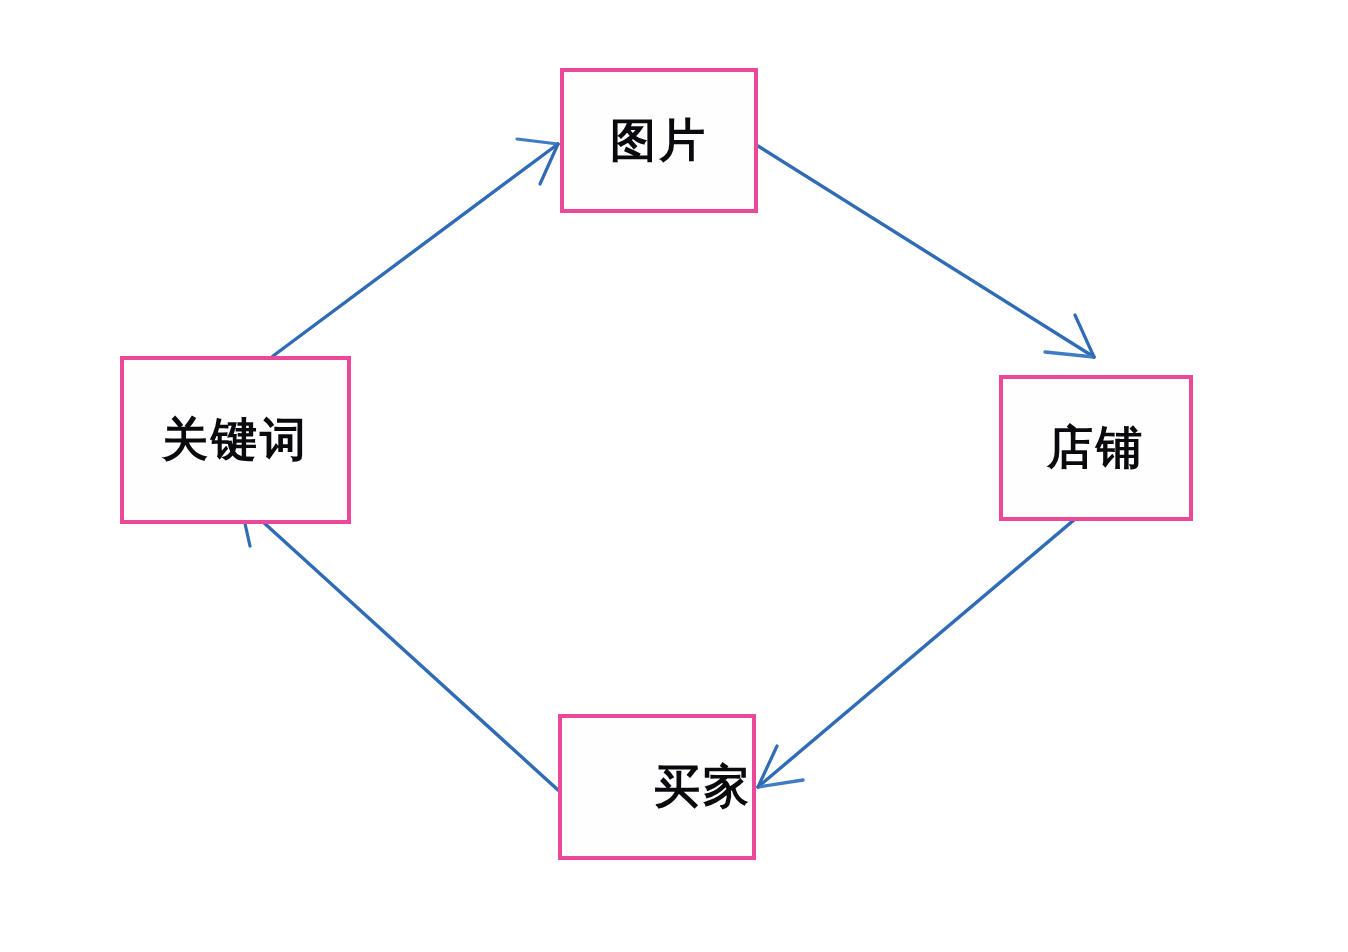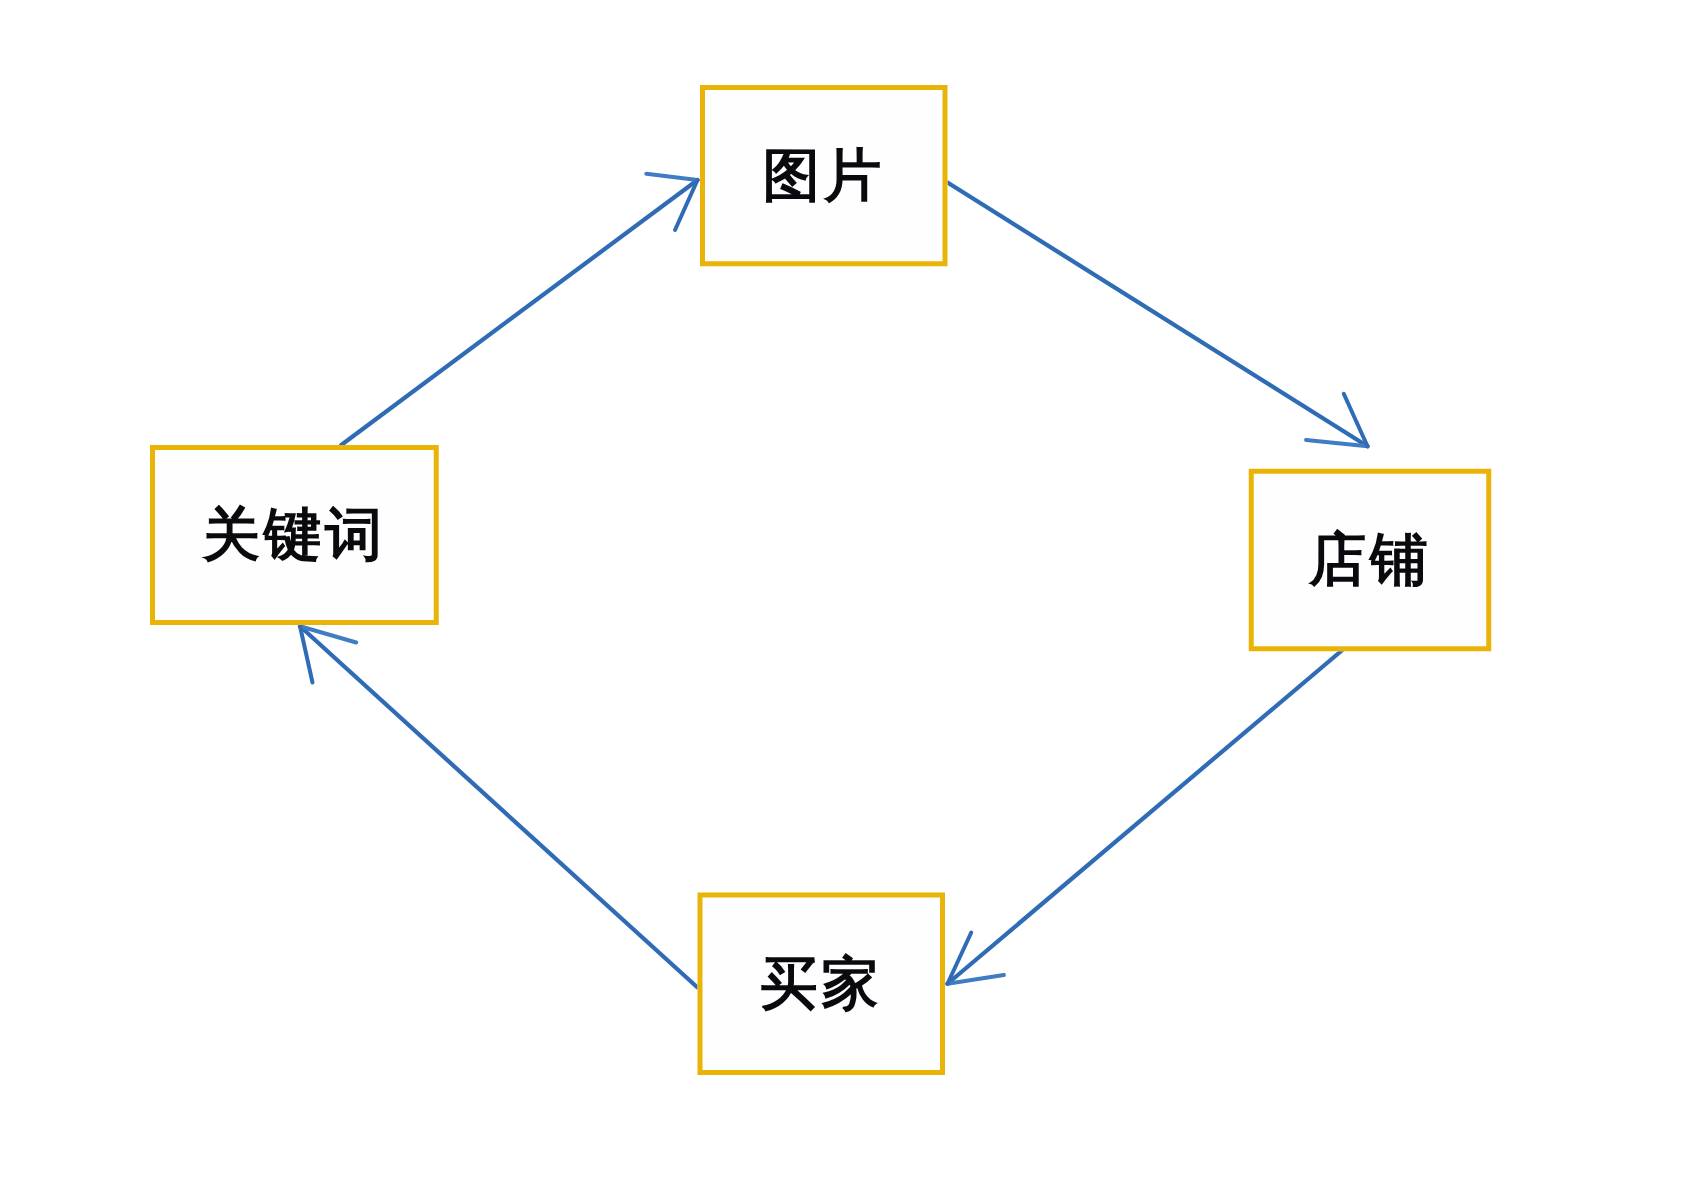--- a/index.html
+++ b/index.html
@@ -21,40 +21,40 @@
     position: absolute;
     left: 0;
     top: 0;
     width: 1348px;
     height: 952px;
   }
   .node {
     position: absolute;
     box-sizing: border-box;
     background: #fefefe;
-    border: 4px solid #eab308;
+    border: 4px solid #ec4899;
     display: flex;
     align-items: center;
     justify-content: center;
     z-index: 3;
   }
   .node-label {
     font-family: "Liberation Serif", "DejaVu Serif", serif;
     font-size: 46px;
     font-weight: 600;
     color: #09090e;
     letter-spacing: 3px;
     line-height: 1;
     white-space: nowrap;
     user-select: none;
   }
   #node-image  { left: 560px; top: 68px;  width: 198px; height: 145px; }
-  #node-keyword{ left: 120px; top: 356px; width: 231px; height: 144px; text-align: right; }
+  #node-keyword{ left: 120px; top: 356px; width: 231px; height: 168px; text-align: right; }
   #node-shop   { left: 999px; top: 375px; width: 194px; height: 146px; }
-  #node-buyer  { left: 558px; top: 714px; width: 198px; height: 146px; }
+  #node-buyer  { left: 558px; top: 714px; width: 198px; height: 146px; justify-content: flex-end; }
 </style>
 </head>
 <body>
 
 <div id="canvas">
 
   <svg id="edges" viewBox="0 0 1348 952" xmlns="http://www.w3.org/2000/svg">
 
     <g>
       <line x1="273" y1="356" x2="558" y2="144" stroke="#2f6cb5" stroke-width="3.4" stroke-linecap="round"></line>

